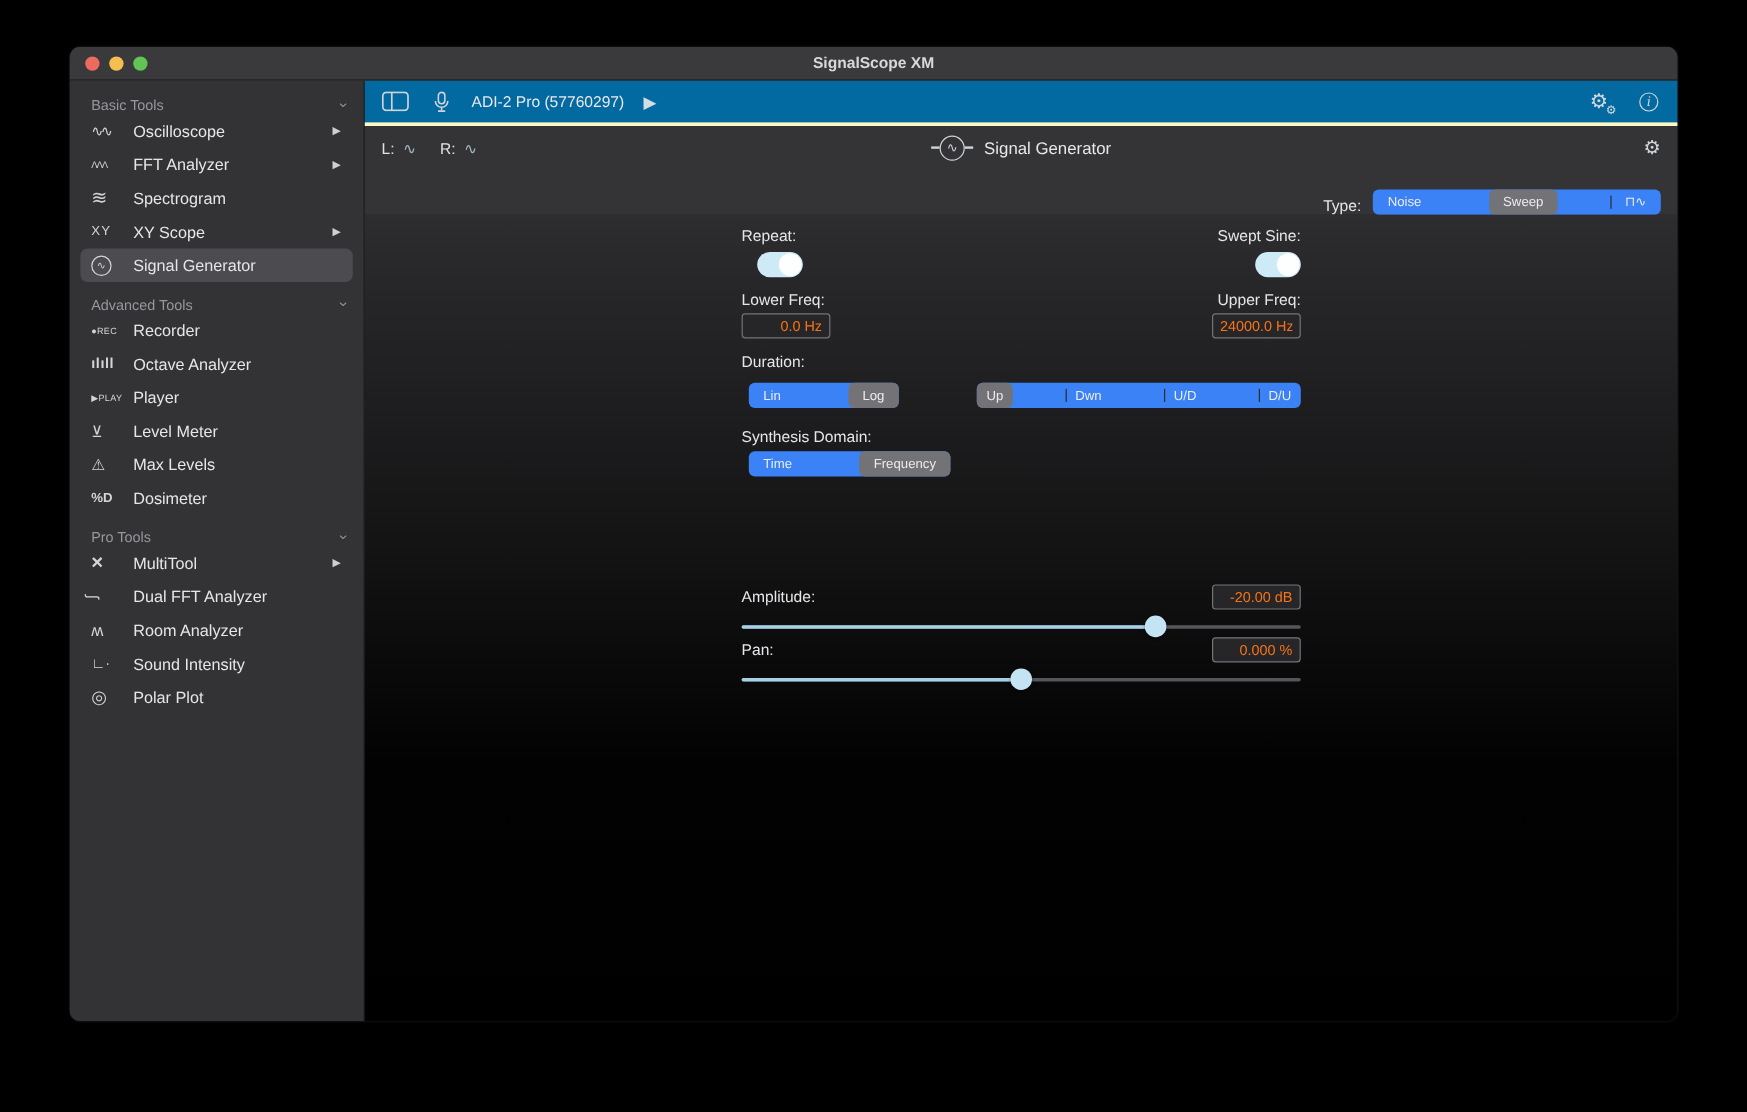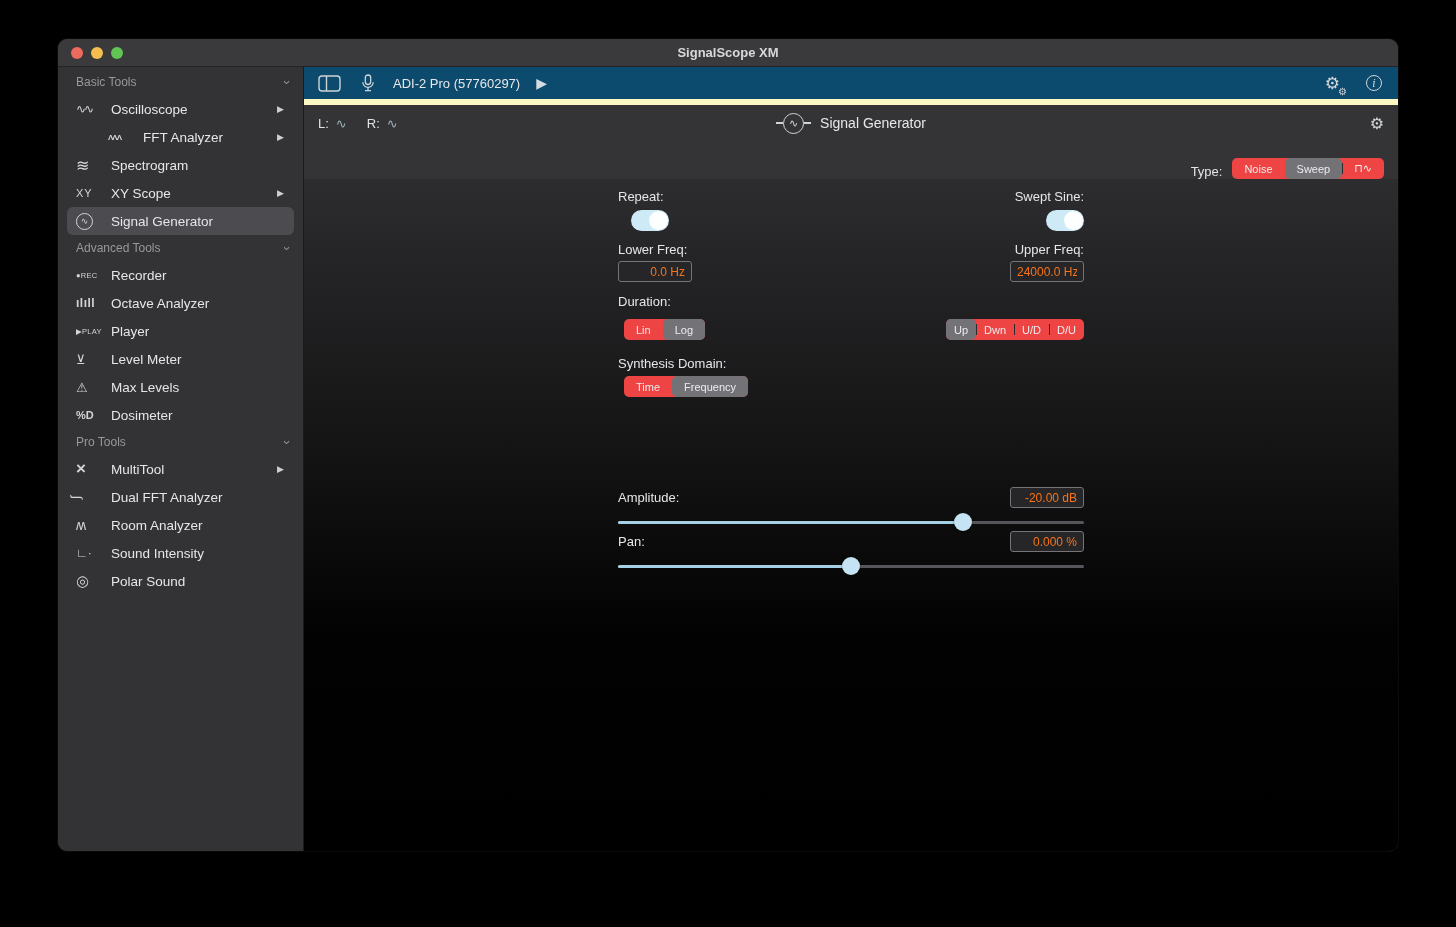--- a/index.html
+++ b/index.html
@@ -16,42 +16,42 @@
   .lights { position:absolute; left:13px; top:8px; display:flex; gap:8px; }
   .light { width:12px; height:12px; border-radius:50%; }
   .light.red{ background:#ec6a5e; } .light.yellow{ background:#f5bf4f; } .light.green{ background:#61c454; }
 
   
   .body { flex:1; display:flex; min-height:0; }
   .sidebar { width:246px; flex:0 0 246px; background:#333336; border-right:1px solid #1b1b1d; padding-top:2px; overflow:hidden; }
   .main { flex:1; display:flex; flex-direction:column; min-width:0; }
 
   
-  .sb-section-header { display:flex; align-items:flex-start; height:26px; padding:6px 14px 0 18px; color:#97979c; font-size:12px; }
+  .sb-section-header { display:flex; align-items:flex-end; height:26px; padding:6px 14px 0 18px; color:#97979c; font-size:12px; }
   .sb-chevron { margin-left:auto; color:#97979c; font-size:13px; display:inline-block; transform:rotate(90deg); }
   .sb-item { display:flex; align-items:center; height:28px; margin:0 9px; padding-left:9px; border-radius:6px;
     color:#e6e6e8; font-size:13.5px; cursor:default; }
   .sb-item.selected { background:#4b4b50; }
   .sb-icon { width:35px; flex:0 0 35px; display:flex; align-items:center; color:#d5d5d8; }
   .sb-arrow { margin-left:auto; margin-right:10px; font-size:9px; color:#d0d0d3; }
   .ic-osc  { font-size:12px; letter-spacing:-2px; }
-  .ic-fft  { font-size:8px;  font-weight:bold; letter-spacing:-1px;margin-left:32px; }
+  .ic-fft  { font-size:8px;  font-weight:normal; letter-spacing:-1px; }
   .ic-spec { font-size:16px; }
   .ic-xy   { font-size:11px; letter-spacing:1px; }
   .ic-circ { width:17px; height:17px; border:1.2px solid #d5d5d8; border-radius:50%;
              display:flex; align-items:center; justify-content:center; font-size:9px; }
   .ic-oct  { font-size:12px; font-weight:bold; letter-spacing:0.5px; }
   .ic-tinytext { font-size:7.5px; letter-spacing:0.3px; }
   .ic-lvl  { font-size:13px; } .ic-max { font-size:13px; } .ic-dos { font-size:11px; font-weight:bold; }
   .ic-multi{ font-size:17px; font-weight:bold; }
   .ic-dual span { display:inline-block; transform:rotate(90deg); font-size:13px; }
   .ic-room { font-size:14px; } .ic-si { font-size:12px; } .ic-polar { font-size:15px; }
 
   
-  .toolbar { height:38px; flex:0 0 38px; background:#0c4a6e; border-bottom:6px solid #fef9c3;
+  .toolbar { height:38px; flex:0 0 38px; background:#0369a1; border-bottom:3px solid #fef9c3;
     display:flex; align-items:center; padding:0 16px 0 14px; color:#d3d8dc; }
   .tb-icon { display:inline-flex; align-items:center; justify-content:center; }
   .tb-device { margin-left:18px; font-size:13px; color:#e8e8ea; }
   .tb-play { margin-left:16px; font-size:14px; color:#d3dde2; }
   .tb-right { margin-left:auto; display:flex; align-items:center; gap:26px; }
   .gear-combo { position:relative; font-size:17px; color:#d3d8dc; }
   .gear-combo .gear-small { position:absolute; right:-7px; bottom:-3px; font-size:10px; }
   .info-circle { width:16px; height:16px; border:1.5px solid #cfd4d8; border-radius:50%;
     display:flex; align-items:center; justify-content:center; font-family:"DejaVu Serif", serif;
     font-style:italic; font-size:11px; color:#cfd4d8; }
@@ -67,21 +67,21 @@
   .center-title .label { font-size:14px; color:#e8e8ea; }
   .sine-badge { display:flex; align-items:center; color:#cfd4d8; }
   .sine-badge .dash { width:7px; height:1.2px; background:#cfd4d8; }
   .sine-badge .ring { width:21px; height:21px; border:1.3px solid #cfd4d8; border-radius:50%;
     display:flex; align-items:center; justify-content:center; font-size:11px; }
   .sh-gear { margin-left:auto; font-size:16px; color:#cfd4d8; }
   .sh-row2 { height:38px; display:flex; align-items:flex-end; justify-content:flex-end; padding:0 14px; gap:10px; }
   .type-label { font-size:13px; color:#e6e6e8; }
 
   
-  .seg { display:inline-flex; align-items:stretch; background:#ef4444; border-radius:5px; height:21px; }
+  .seg { display:inline-flex; align-items:stretch; background:#3b82f6; border-radius:5px; height:21px;gap:44px; }
   .seg .opt { position:relative; display:flex; align-items:center; padding:0 12px; font-size:11px;
     color:#ececee; border-radius:5px; white-space:nowrap; }
   .seg .opt:not(:first-child):not(.sel):not(.sel-outline)::before { content:""; position:absolute; left:0; top:5px; bottom:5px; width:1px; background:#2c2c2e; }
   .seg .opt.sel { background:#737377; }
   .seg .opt.sel-outline { background:#4b4b4f; border:1.5px solid #b6c9d3; margin:-1px; z-index:1; }
   .seg.compact .opt { padding:0 8px; }
 
   
   .content { flex:1; position:relative;
     background:linear-gradient(180deg, #2d2d30 0%, #262628 10%, #131314 42%, #020202 68%, #000 100%); }
@@ -203,21 +203,21 @@
       <div class="sb-item">
         <span class="sb-icon ic-room">ʍ</span>
         <span>Room Analyzer</span>
       </div>
       <div class="sb-item">
         <span class="sb-icon ic-si">∟·</span>
         <span>Sound Intensity</span>
       </div>
       <div class="sb-item">
         <span class="sb-icon ic-polar">◎</span>
-        <span>Polar Sound</span>
+        <span>Polar Plot</span>
       </div>
     </div>
 
     <div class="main">
 
       <div class="toolbar">
         <span class="tb-icon panel-icon">
           <svg width="23" height="17" viewBox="0 0 23 17" fill="none" stroke="#cfd4d8" stroke-width="1.4">
             <rect x="1" y="1" width="21" height="15" rx="3"></rect>
               <line x1="8.5" y1="1" x2="8.5" y2="16"></line>

